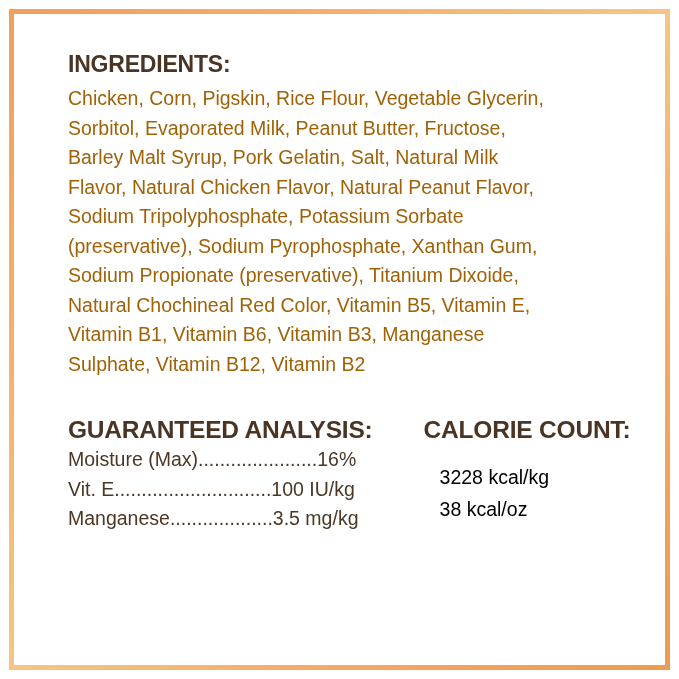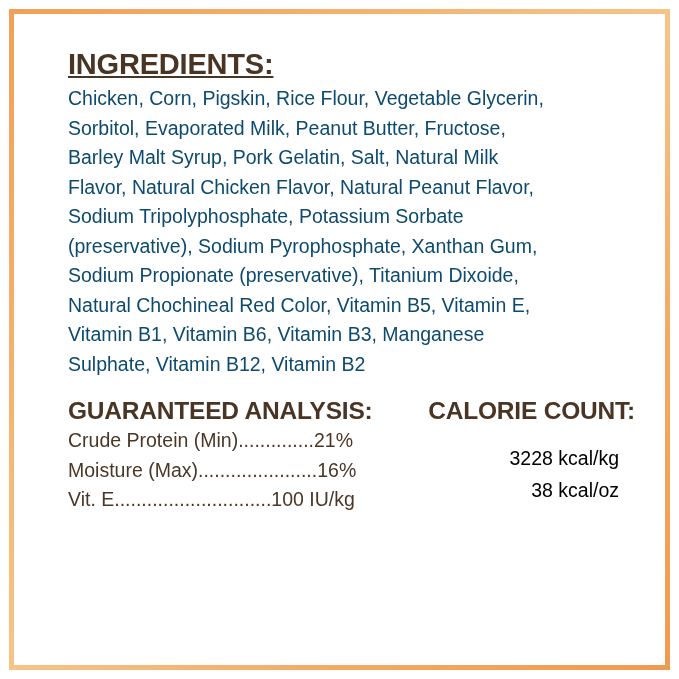--- a/index.html
+++ b/index.html
@@ -47,47 +47,45 @@
 
   h1.section-title,
   h2.section-title {
     margin: 0;
     color: #4a3524;
     font-weight: 700;
     letter-spacing: -0.2px;
   }
 
   .ingredients-title {
-    font-size: 29px;
+    font-size: 23px;
     line-height: 40px;
     margin-bottom: 14px;
     color: #4b3726;
-    text-decoration: underline;
   }
 
   .ingredients-body {
     font-size: 19.5px;
     line-height: 29.5px;
-    color: #0c4a6e;
+    color: #a16207;
     width: 476px;
-    margin-bottom: 17px;
+    margin-bottom: 36px;
   }
 
   .lower {
     display: flex;
     flex-direction: row;
     align-items: flex-start;
   }
 
   .ga-col {
     width: 370px;
   }
   .cc-col {
     width: 220px;
-    text-align: right;
   }
 
   .sub-title {
     font-size: 24.5px;
     line-height: 30px;
     color: #4b3726;
     font-weight: 700;
     margin-bottom: 16px;
     white-space: nowrap;
   }
@@ -123,23 +121,23 @@
 
     <h1 class="section-title ingredients-title">INGREDIENTS:</h1>
 
     <div class="ingredients-body">Chicken, Corn, Pigskin, Rice Flour, Vegetable Glycerin, Sorbitol, Evaporated Milk, Peanut Butter, Fructose, Barley Malt Syrup, Pork Gelatin, Salt, Natural Milk Flavor, Natural Chicken Flavor, Natural Peanut Flavor, Sodium Tripolyphosphate, Potassium Sorbate (preservative), Sodium Pyrophosphate, Xanthan Gum, Sodium Propionate (preservative), Titanium Dixoide, Natural Chochineal Red Color, Vitamin B5, Vitamin E, Vitamin B1, Vitamin B6, Vitamin B3, Manganese Sulphate, Vitamin B12, Vitamin B2</div>
 
     <div class="lower">
 
       <div class="ga-col">
         <h2 class="section-title sub-title">GUARANTEED ANALYSIS:</h2>
         <ul class="analysis-list">
-          <li>Crude Protein (Min)..............21%</li>
           <li>Moisture (Max)......................16%</li>
           <li>Vit. E.............................100 IU/kg</li>
+          <li>Manganese...................3.5 mg/kg</li>
         </ul>
       </div>
 
       <div class="cc-col">
         <h2 class="section-title sub-title">CALORIE COUNT:</h2>
         <ul class="calorie-list">
           <li>3228 kcal/kg</li>
           <li>38 kcal/oz</li>
         </ul>
       </div>

